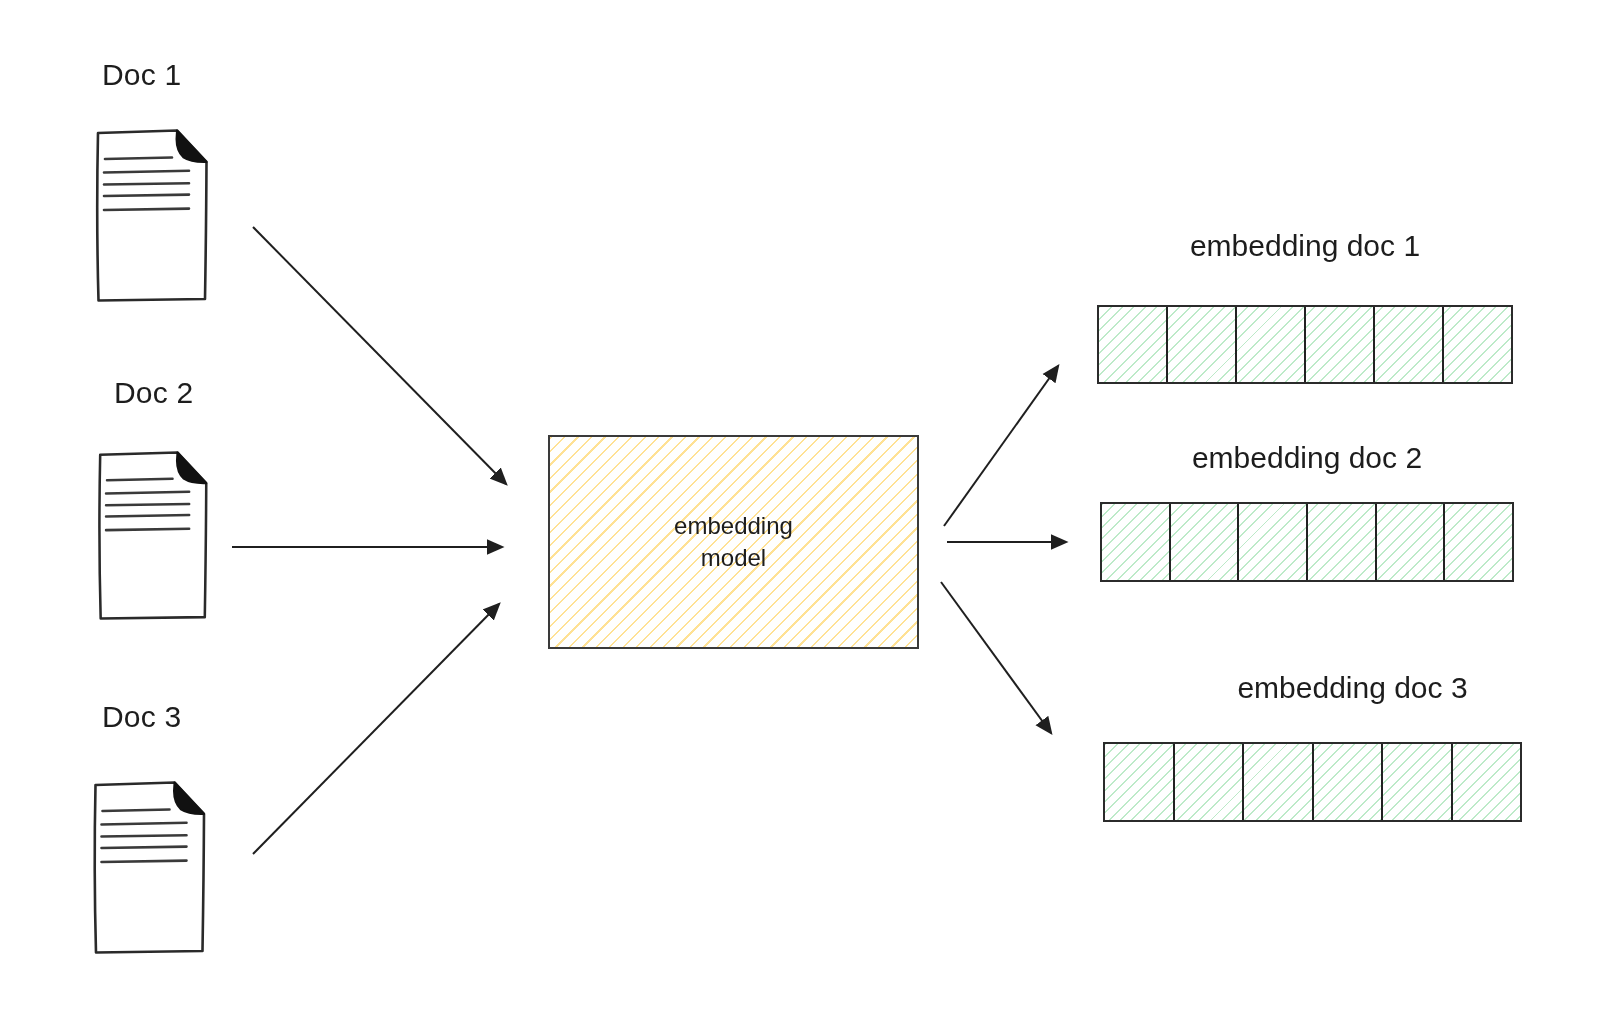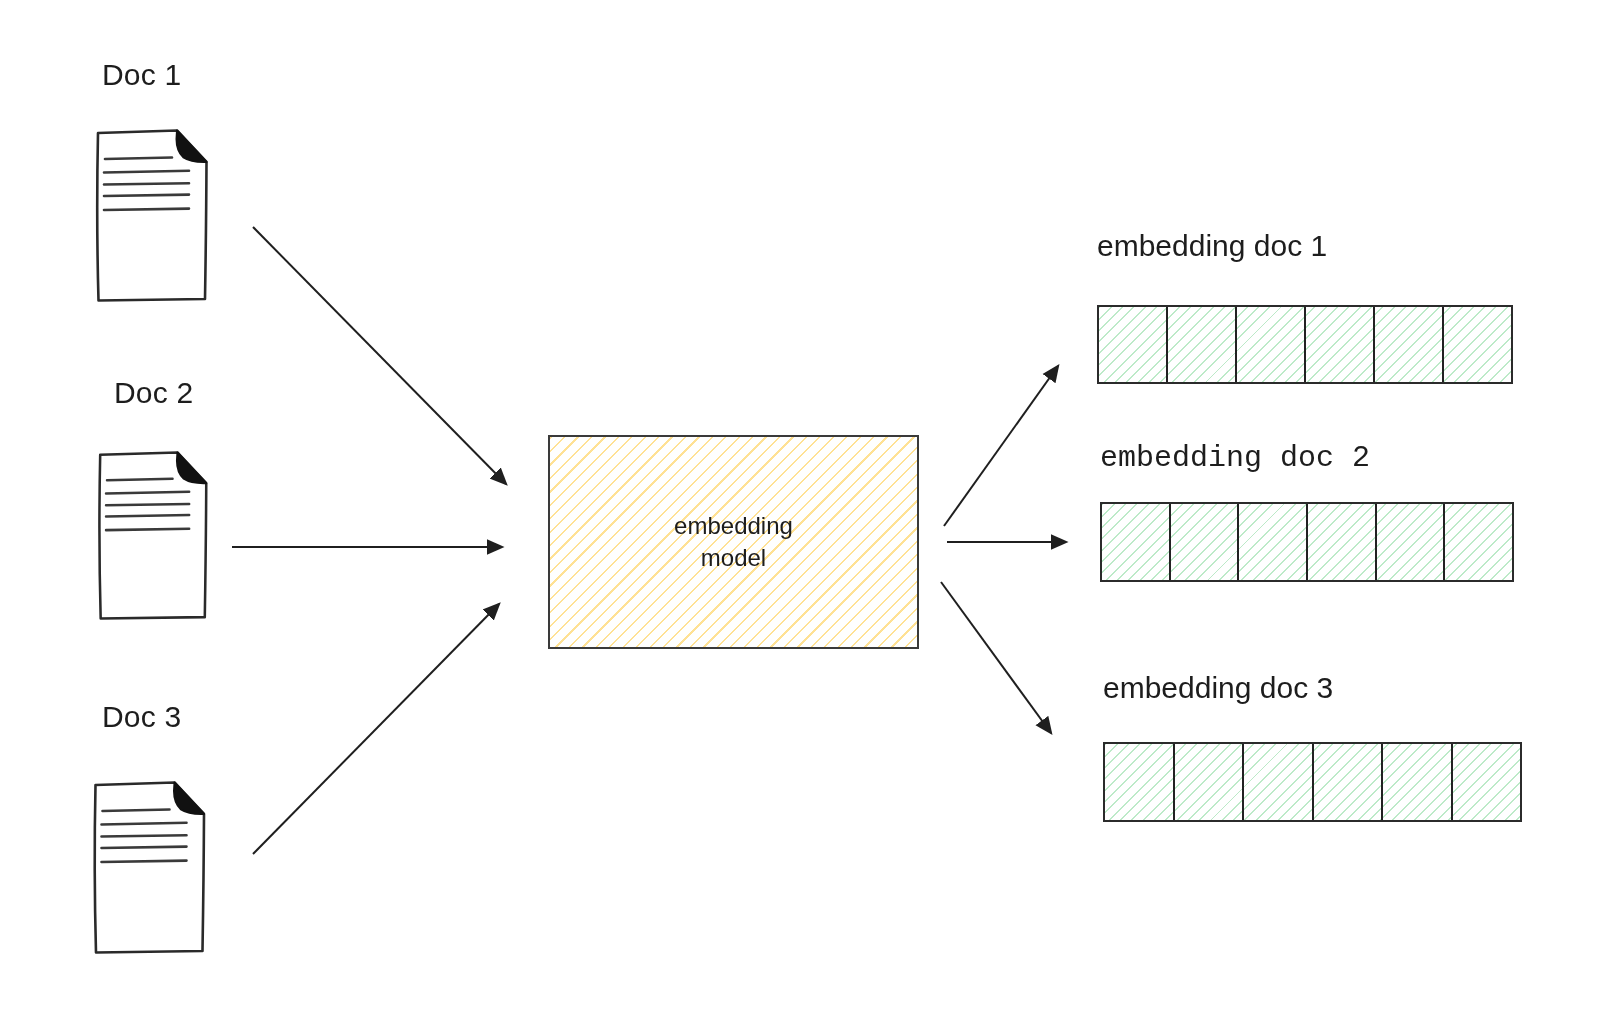--- a/index.html
+++ b/index.html
@@ -53,20 +53,21 @@
       #ffffff;
     display: flex;
   }
   .vec-cell { flex: 1 1 0; border-right: 2.5px solid #222222; }
   .vec-cell:last-child { border-right: none; }
 
   .emb-label {
     position: absolute;
     font-size: 30px;
     font-weight: 500;
+    text-align: center;
     color: #1d1d1d;
     white-space: nowrap;
   }
 
   .arrow-layer {
     position: absolute; inset: 0;
     width: 1600px; height: 1015px;
     pointer-events: none;
   }
 </style>
@@ -114,31 +115,31 @@
   <div class="emb-label" style="left:1097px; top:229px; width:416px;">embedding doc 1</div>
   <div class="vec-row" style="left:1097px; top:305px; width:416px; height:79px;">
     <div class="vec-cell"></div>
     <div class="vec-cell"></div>
     <div class="vec-cell"></div>
     <div class="vec-cell"></div>
     <div class="vec-cell"></div>
     <div class="vec-cell"></div>
   </div>
 
-  <div class="emb-label" style="left:1100px; top:441px; width:414px;font-family:Liberation Mono, monospace;">embedding doc 2</div>
+  <div class="emb-label" style="left:1100px; top:441px; width:414px;">embedding doc 2</div>
   <div class="vec-row" style="left:1100px; top:502px; width:414px; height:80px;">
     <div class="vec-cell"></div>
     <div class="vec-cell"></div>
     <div class="vec-cell"></div>
     <div class="vec-cell"></div>
     <div class="vec-cell"></div>
     <div class="vec-cell"></div>
   </div>
 
-  <div class="emb-label" style="left:1103px; top:671px; width:419px;">embedding doc 3</div>
+  <div class="emb-label" style="left:1143px; top:671px; width:419px;">embedding doc 3</div>
   <div class="vec-row" style="left:1103px; top:742px; width:419px; height:80px;">
     <div class="vec-cell"></div>
     <div class="vec-cell"></div>
     <div class="vec-cell"></div>
     <div class="vec-cell"></div>
     <div class="vec-cell"></div>
     <div class="vec-cell"></div>
   </div>
 
   <svg class="arrow-layer" viewBox="0 0 1600 1015">

